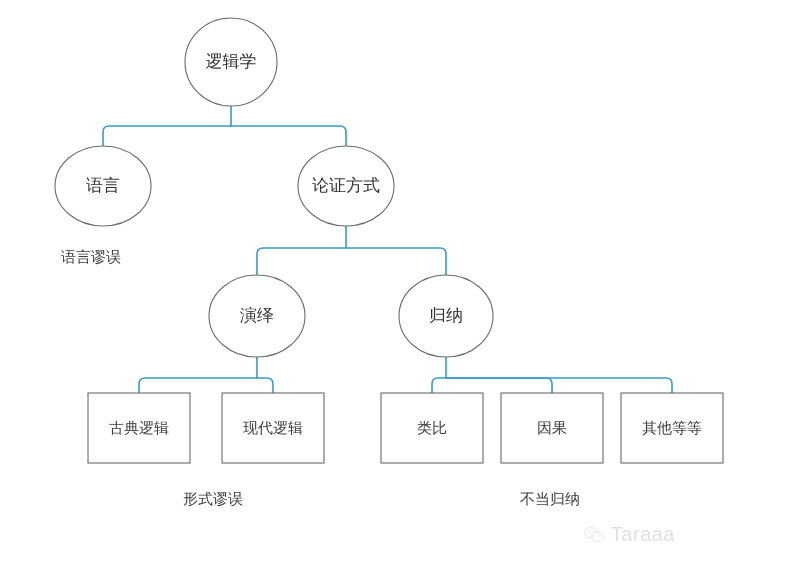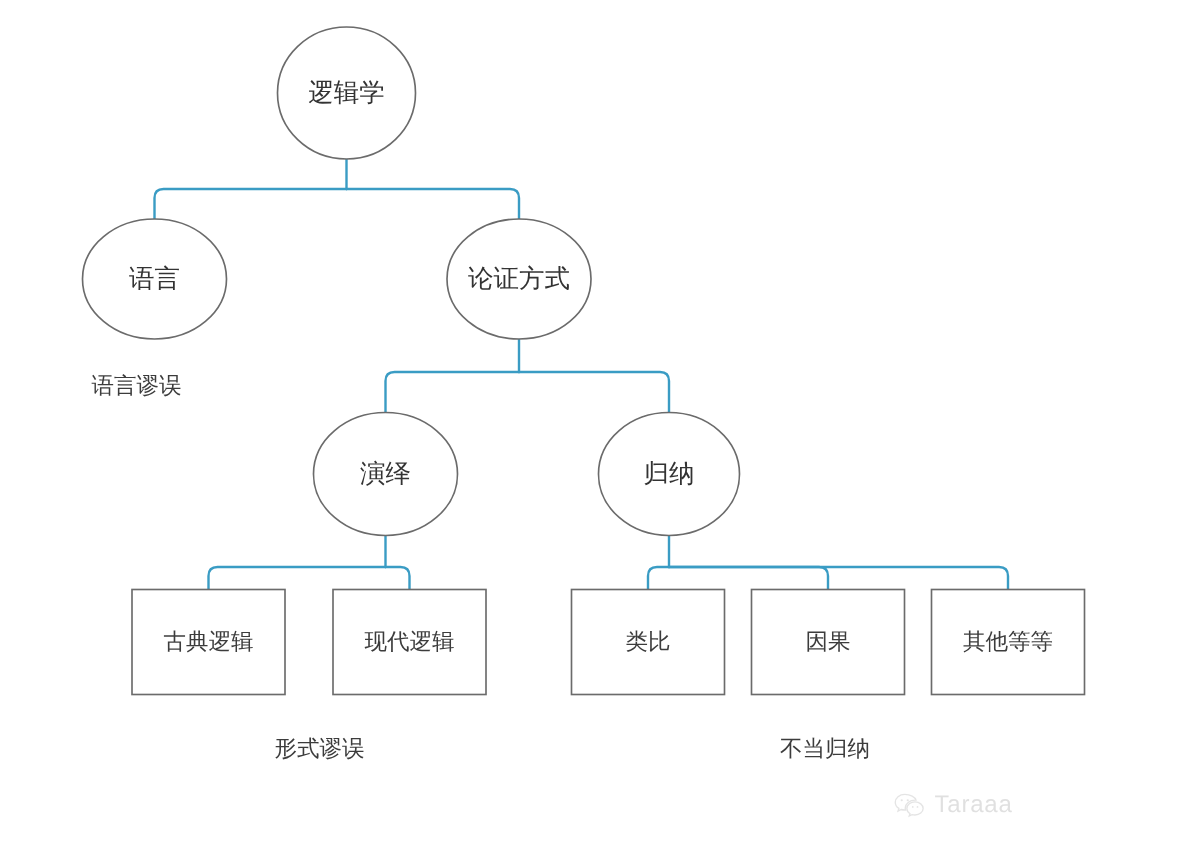--- a/index.html
+++ b/index.html
@@ -69,21 +69,21 @@
     right: 18px;
     bottom: 16px;
     display: flex;
     align-items: center;
     gap: 7px;
     opacity: 0.30;
     pointer-events: none;
   }
   .watermark-text {
     font-family: "Liberation Sans", "DejaVu Sans", sans-serif;
-    font-size: 16px;
+    font-size: 20px;
     color: #9a9a9a;
     letter-spacing: 0.5px;
   }
   .wechat-icon {
     width: 20px;
     height: 18px;
     display: block;
   }
 </style>
 </head>

